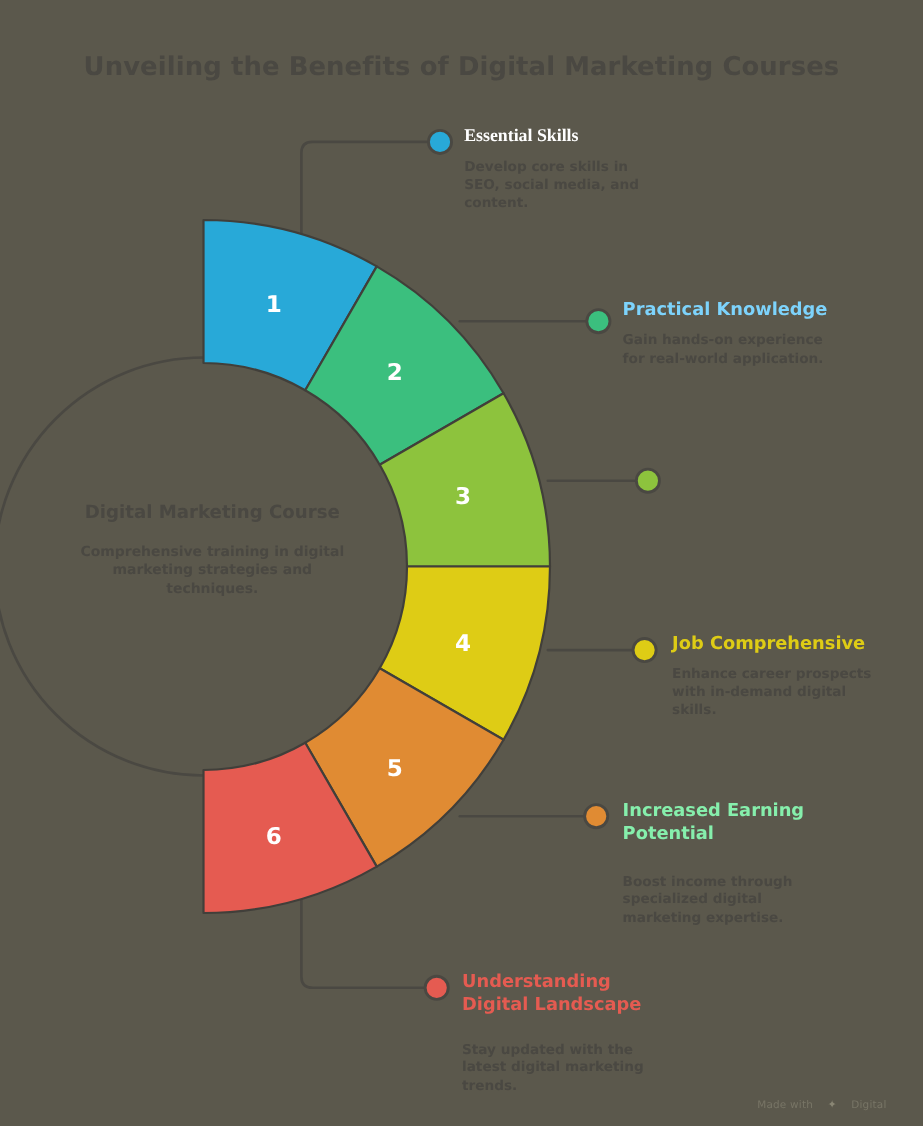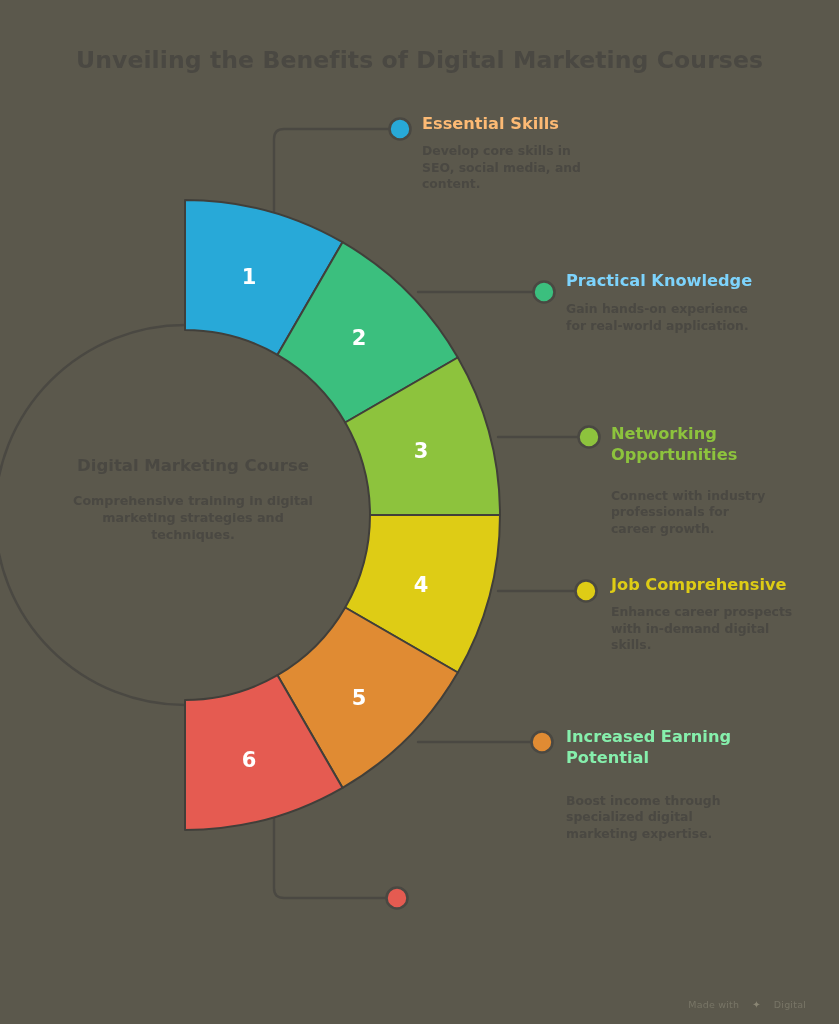--- a/index.html
+++ b/index.html
@@ -172,44 +172,44 @@
   </svg>
 
   <div class="title">Unveiling the Benefits of Digital Marketing Courses</div>
 
   <div class="center-block">
     <div class="center-title">Digital Marketing Course</div>
     <div class="center-desc">Comprehensive training in digital marketing strategies and techniques.</div>
   </div>
 
   <div class="lbl" style="left:422px; top:113px; width:200px;">
-    <div class="lbl-title" style="color: #fdba74;">Essential Skills</div>
+    <div class="lbl-title" style="color: #ffffff; font-family: Liberation Serif, serif;">Essential Skills</div>
     <div class="lbl-desc" style="margin-top:9px; width:175px;">Develop core skills in SEO, social media, and content.</div>
   </div>
 
   <div class="lbl" style="left:566px; top:270px; width:215px;">
     <div class="lbl-title" style="color: #7dd3fc;">Practical Knowledge</div>
     <div class="lbl-desc" style="margin-top:10px; width:195px;">Gain hands-on experience for real-world application.</div>
   </div>
 
-  <div class="lbl" style="left:611px; top:423px; width:150px;">
-    <div class="lbl-title" style="color: rgb(141, 195, 61);">Networking Opportunities</div>
-    <div class="lbl-desc" style="margin-top:22px; width:160px;">Connect with industry professionals for career growth.</div>
-  </div>
 
   <div class="lbl" style="left:611px; top:574px; width:200px;">
     <div class="lbl-title" style="color: rgb(222, 204, 21);">Job Comprehensive</div>
     <div class="lbl-desc" style="margin-top:9px; width:190px;">Enhance career prospects with in-demand digital skills.</div>
   </div>
 
   <div class="lbl" style="left:566px; top:726px; width:175px;">
     <div class="lbl-title" style="color: #86efac;">Increased Earning Potential</div>
     <div class="lbl-desc" style="margin-top:24px; width:190px;">Boost income through specialized digital marketing expertise.</div>
   </div>
 
+  <div class="lbl" style="left:420px; top:881px; width:200px;">
+    <div class="lbl-title" style="color: rgb(229, 91, 81);">Understanding Digital Landscape</div>
+    <div class="lbl-desc" style="margin-top:22px; width:180px;">Stay updated with the latest digital marketing trends.</div>
+  </div>
 
   <div class="watermark">
     <span>Made with</span>
     <span class="wm-spark">✦</span>
     <span>Digital</span>
   </div>
 
 </div>
 
 </body></html>

